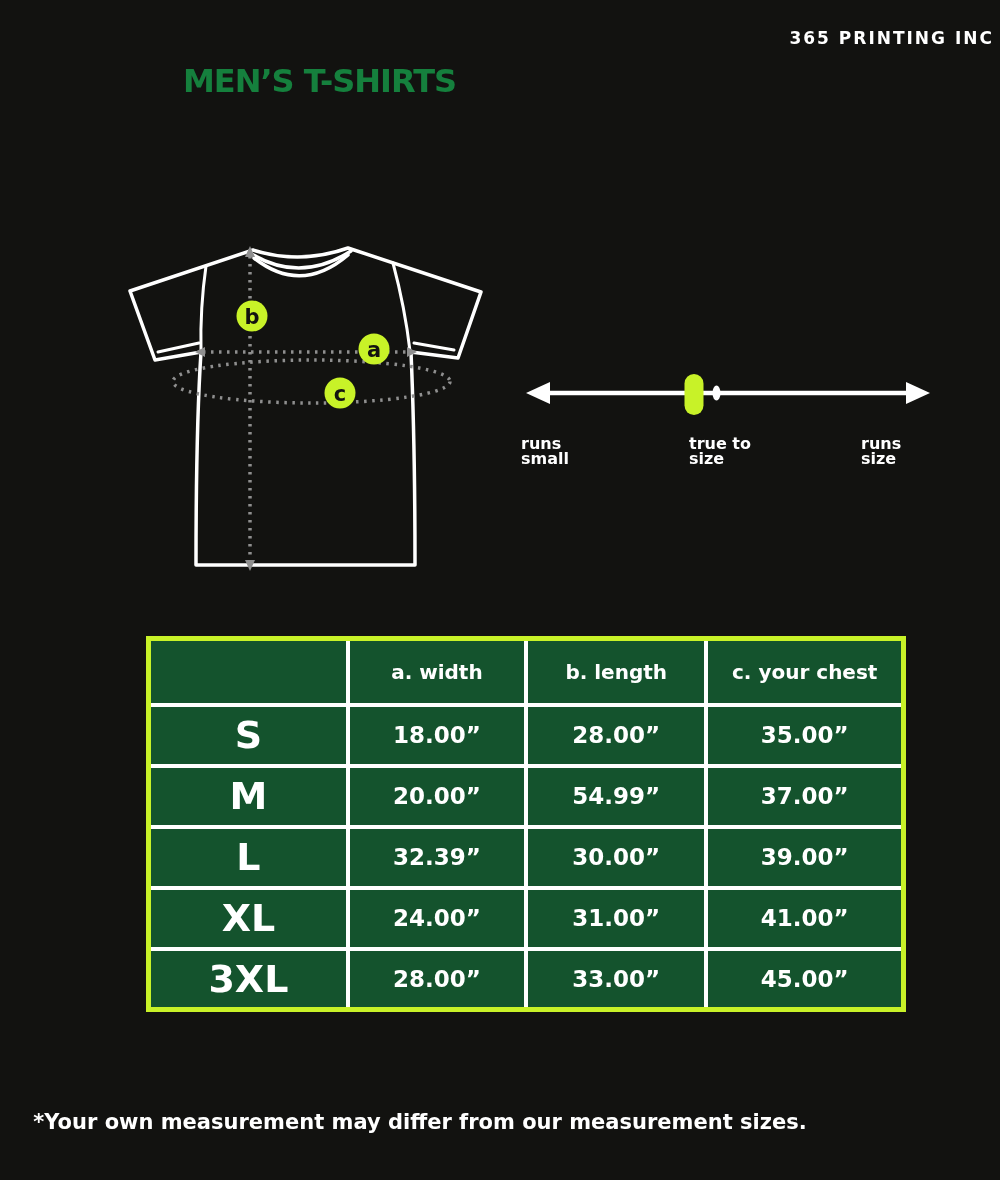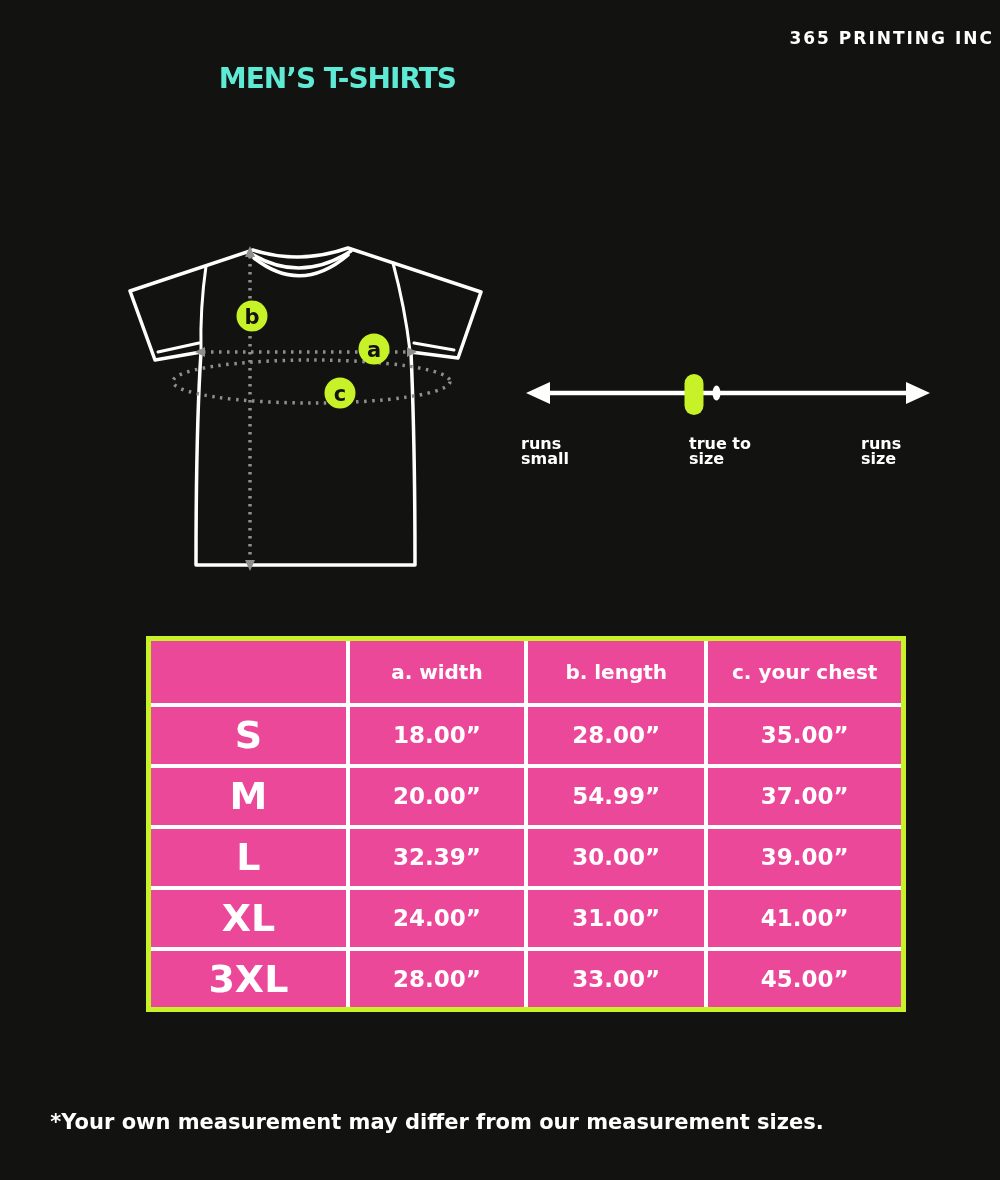--- a/index.html
+++ b/index.html
@@ -10,49 +10,49 @@
   .brand{
     position:absolute;top:28px;right:24px;font-size:17px;font-weight:bold;
     letter-spacing:2px;color:#fff;white-space:nowrap;
   }
   .title-block{position:absolute;left:60px;top:56px;width:380px;}
   .title{
     margin:0;color:#c8f228;font-size:74px;line-height:1.0;font-weight:bold;
     letter-spacing:-3px;white-space:nowrap;
   }
   .subtitle{
-    margin:6px 2px 0 0;color:#5eead4;font-size:28px;font-weight:bold;
+    margin:6px 2px 0 0;color:#15803d;font-size:32px;font-weight:bold;
     letter-spacing:-1px;text-align:right;white-space:nowrap;
   }
   .tshirt-svg{position:absolute;left:90px;top:238px;width:395px;height:345px;}
   .scale-svg{position:absolute;left:505px;top:368px;width:410px;height:55px;}
   .scale-label{
     position:absolute;top:436px;font-weight:bold;font-size:16px;line-height:15px;
     color:#fff;
   }
   .scale-label span{display:block;}
   .label-left{left:503px;width:72px;}
   .label-center{left:671px;width:105px;}
   .label-right{left:843px;width:74px;}
   table.size-table{
     position:absolute;left:128px;top:636px;width:760px;
     border-collapse:collapse;table-layout:fixed;
     border:5px solid #c8f228;
   }
   .size-table th,.size-table td{
     border:4px solid #fff;text-align:center;vertical-align:middle;
-    color:#fff;padding:0;background:#ec4899;
+    color:#fff;padding:0;background:#14532d;
   }
   .size-table thead tr{height:66px;}
   .size-table tbody tr{height:61px;}
   .size-table thead th{font-size:20px;font-weight:bold;}
   .size-table td.size-cell{font-size:38px;font-weight:bold;}
   .size-table td.value-cell{font-size:23px;font-weight:bold;}
   .footnote{
-    position:absolute;left:17px;top:1110px;width:804px;text-align:center;
+    position:absolute;left:0;top:1110px;width:804px;text-align:center;
     font-size:21px;font-weight:bold;color:#fff;
   }
   svg text{font-family:"DejaVu Sans","Liberation Sans",sans-serif;}
 </style>
 </head>
 <body>
 
 <div class="page">
 
   <div class="brand">365 PRINTING INC</div>

